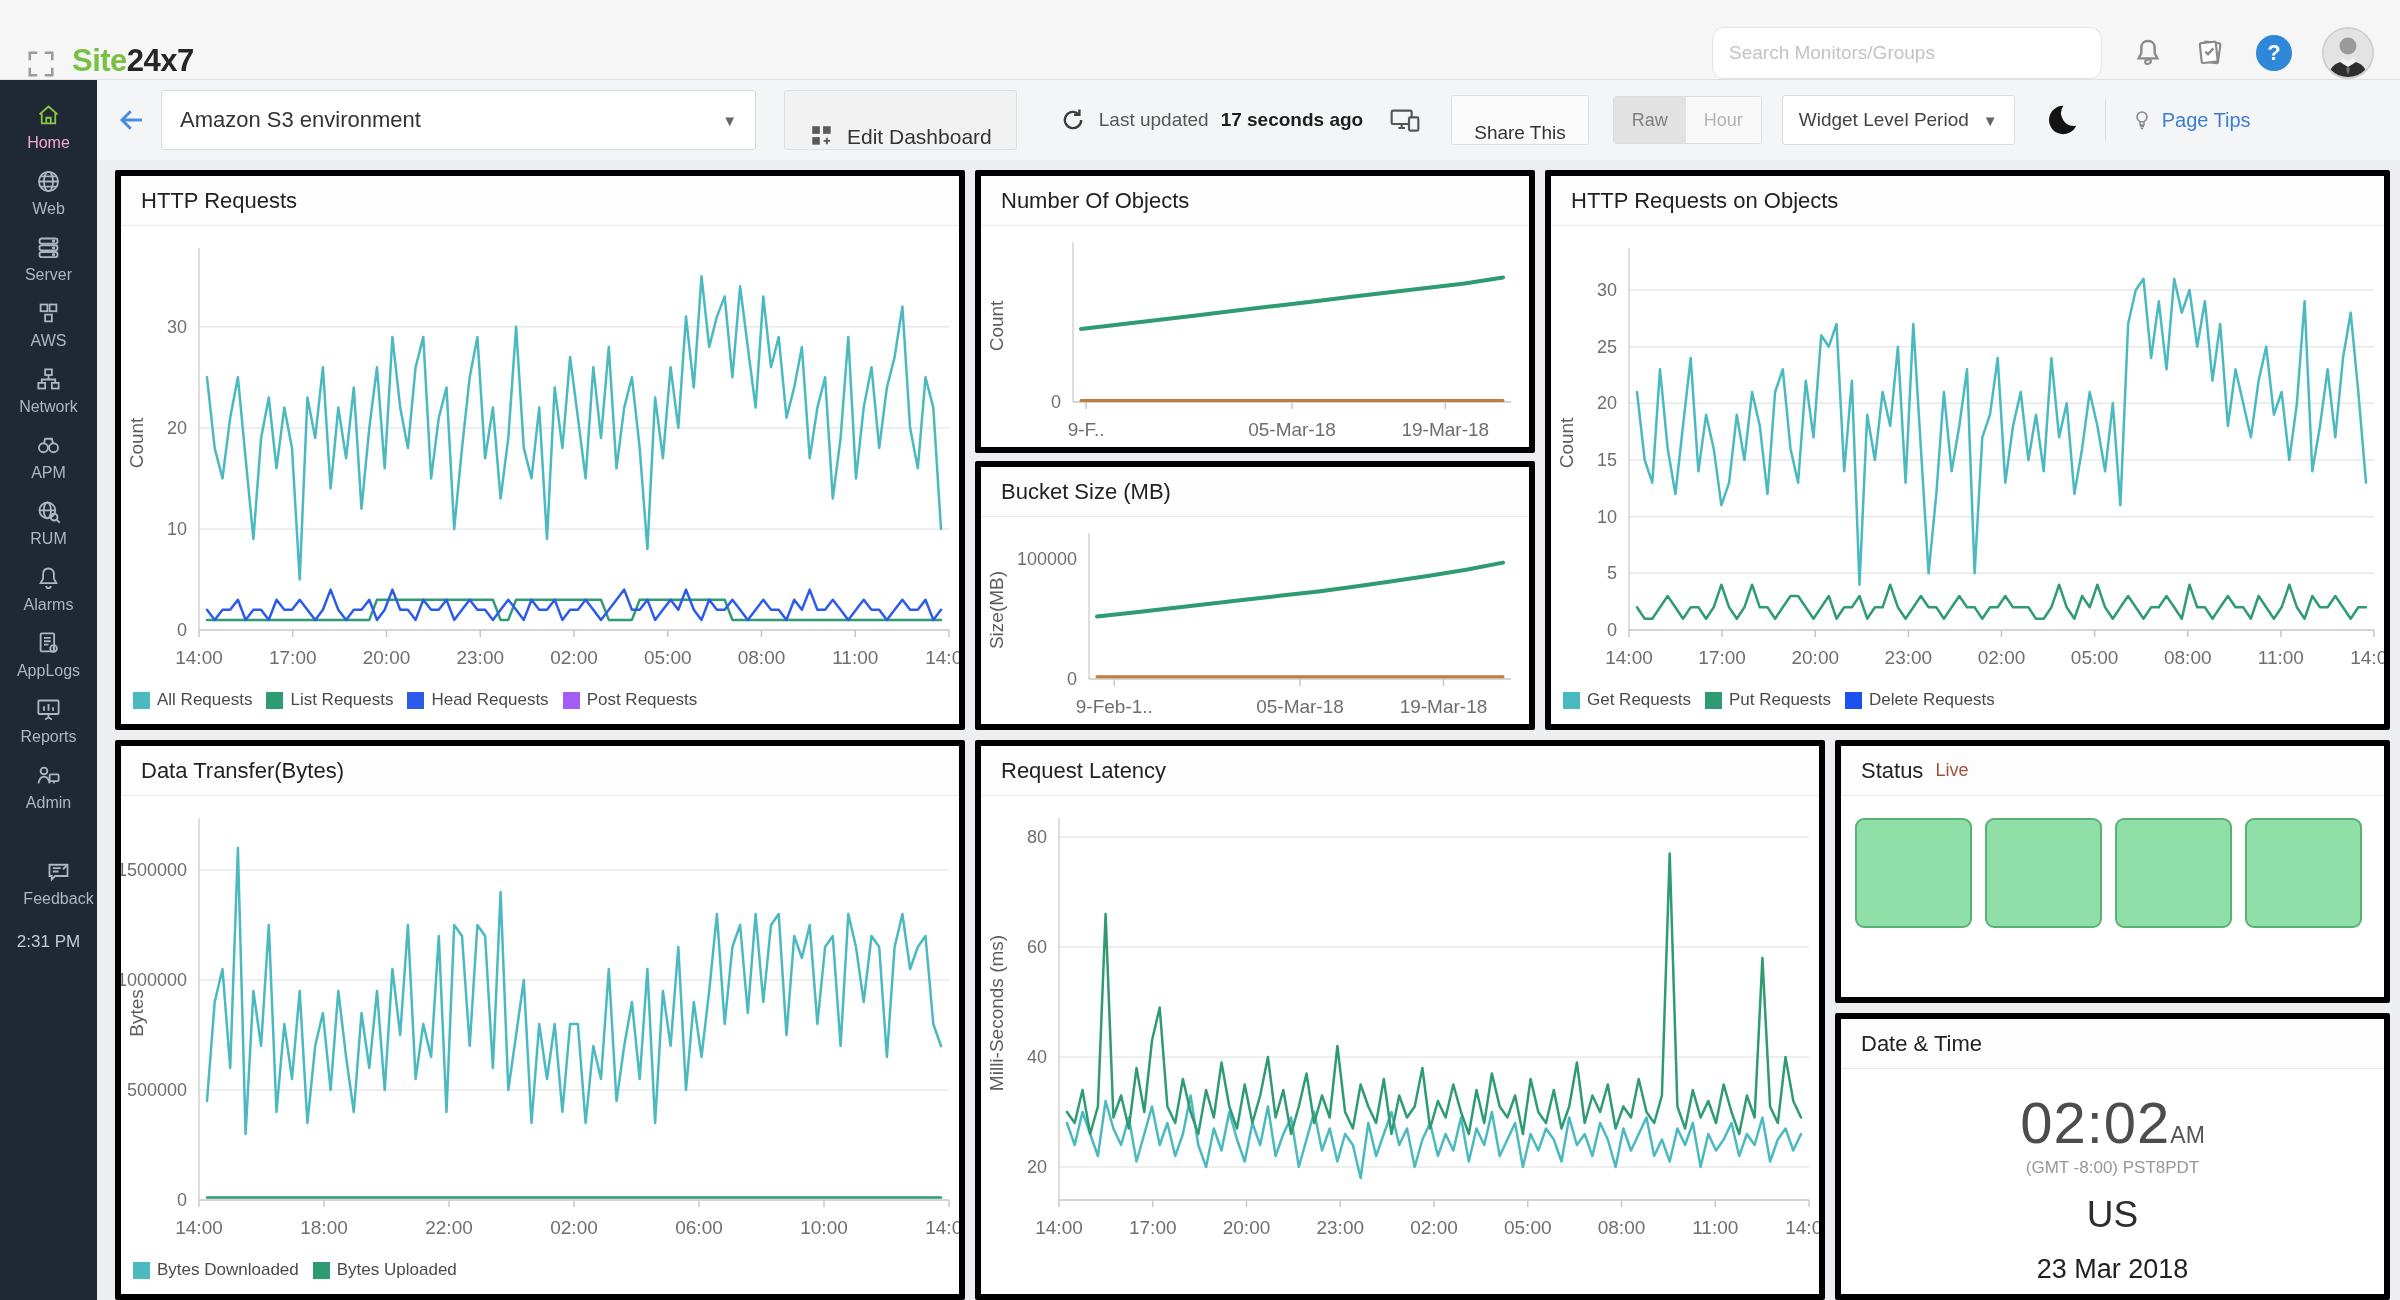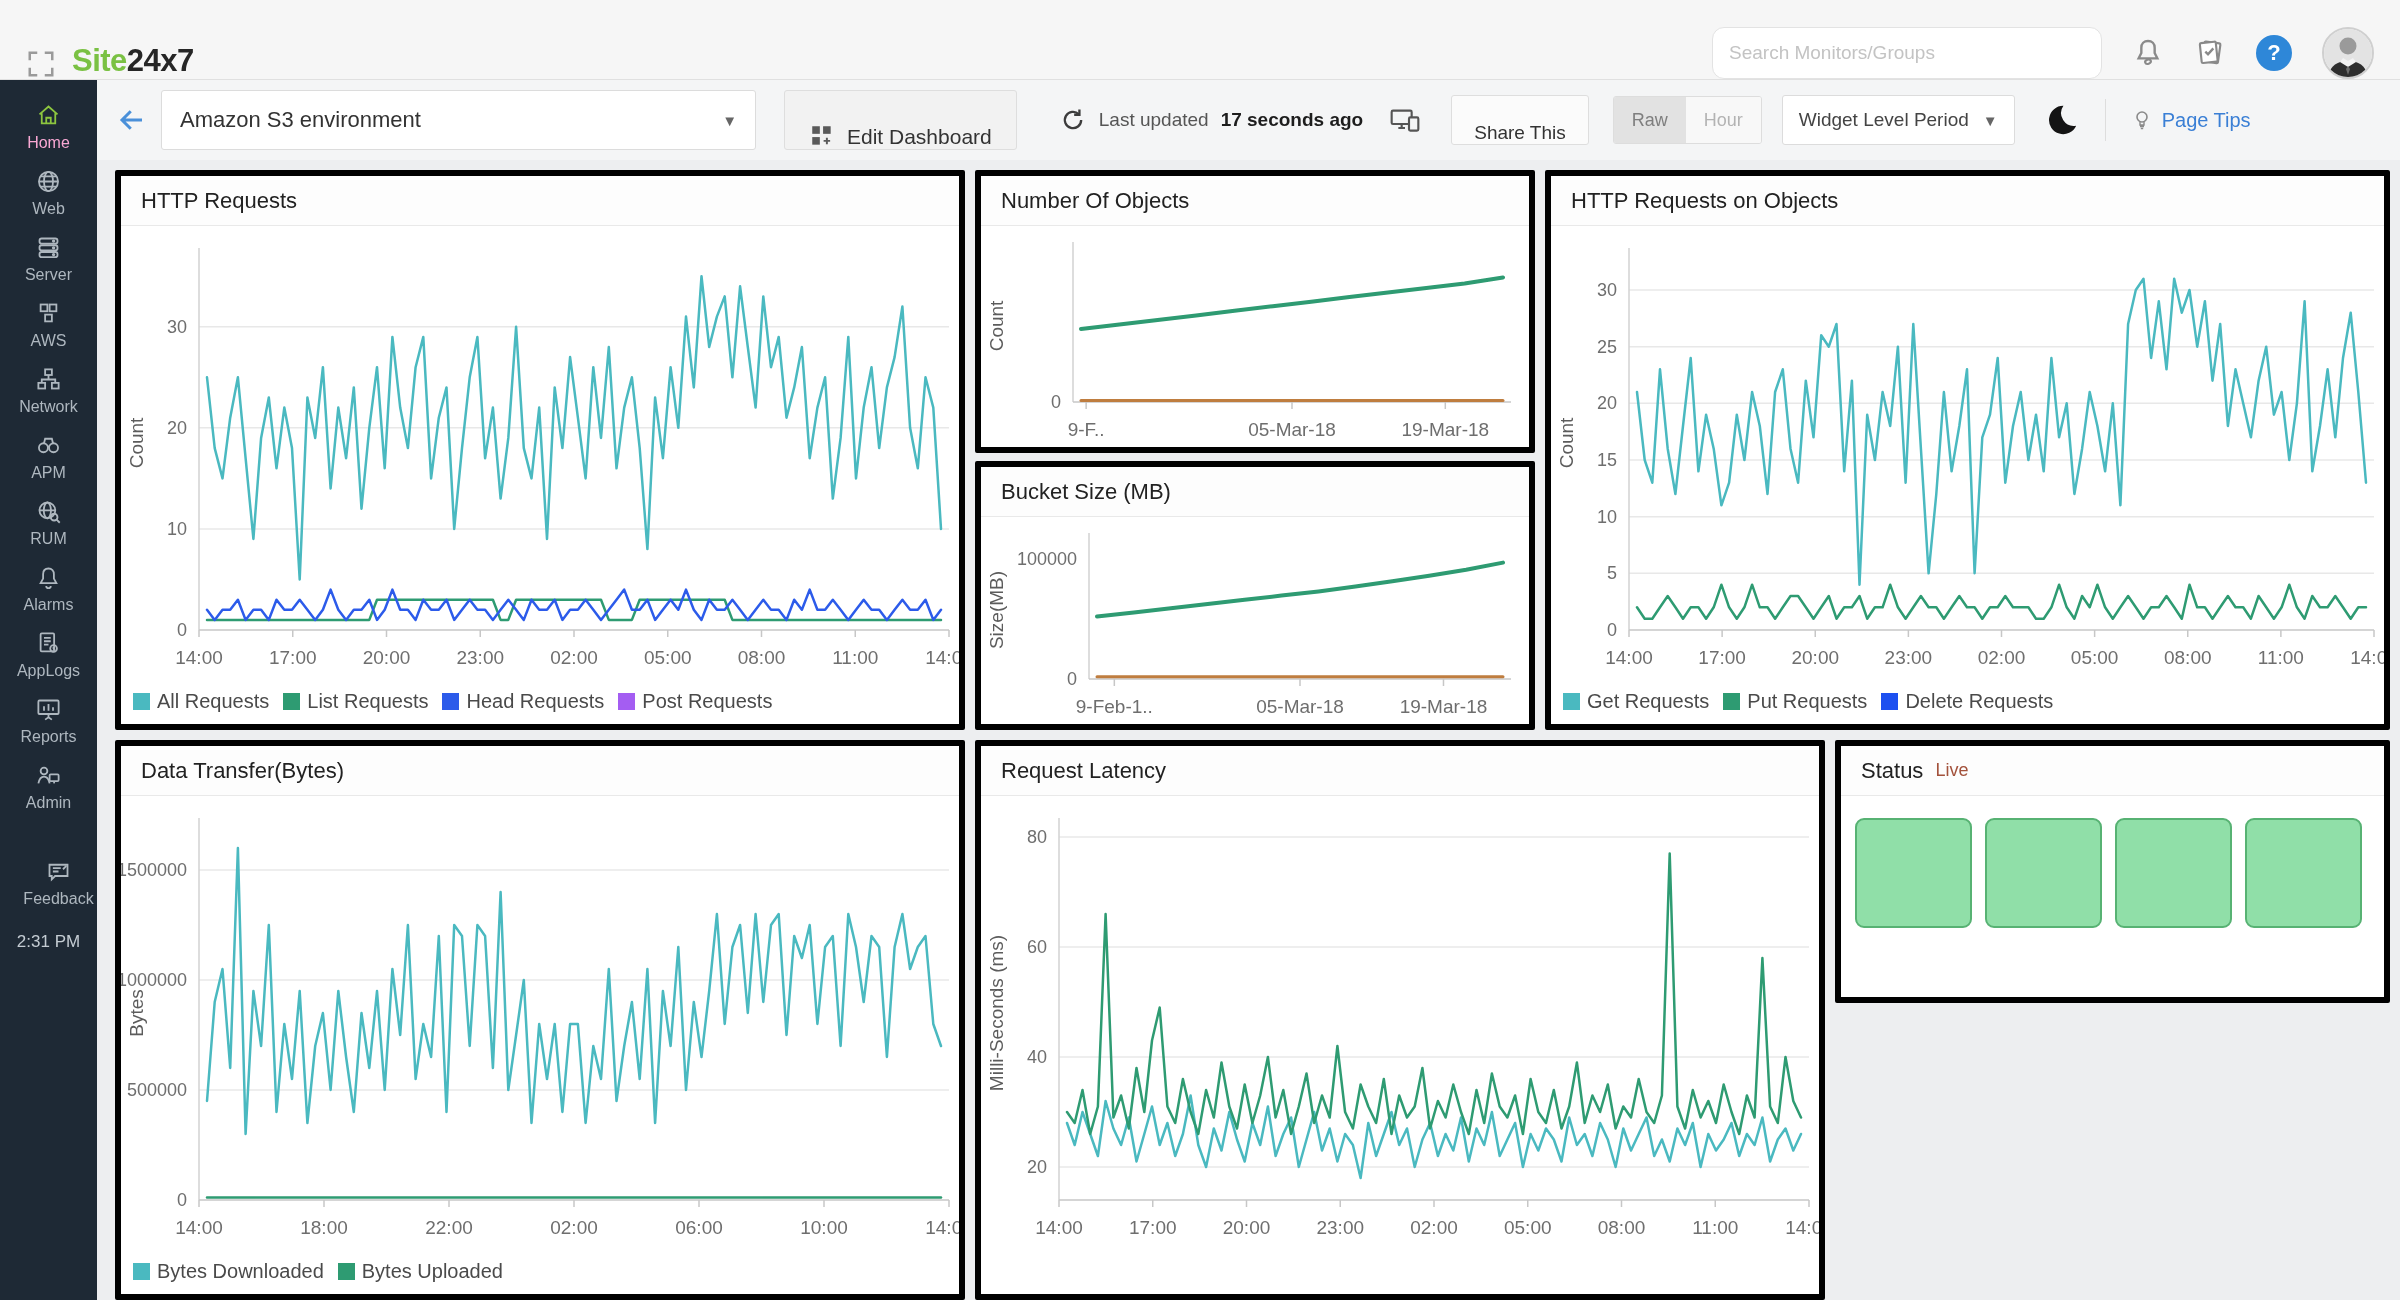--- a/index.html
+++ b/index.html
@@ -57,21 +57,21 @@
 
   
   .content { position:absolute; top:160px; left:97px; right:0; bottom:0; }
   .card { position:absolute; background:#fff; border:6px solid #000000; border-radius:2px; overflow:hidden; }
   .card-h { height:50px; display:flex; align-items:center; padding:0 20px; border-bottom:1px solid #e9e9e9;
     background:#fdfdfd; }
   .card-h .t { font-size:22px; color:#222; }
   .card-h .live { margin-left:12px; font-size:18px; color:#a3523c; }
   .chart-mount { display:block; }
   .legend { display:flex; align-items:center; gap:14px; padding:4px 12px; }
-  .legend .li { display:flex; align-items:center; gap:7px; font-size:20px; color:#4a4a4a; }
+  .legend .li { display:flex; align-items:center; gap:7px; font-size:17px; color:#4a4a4a; }
   .legend .chip { width:17px; height:17px; display:inline-block; }
 
   #card-http  { left:18px;   top:10px;  width:850px; height:560px; }
   #card-numobj{ left:878px;  top:10px;  width:560px; height:283px; }
   #card-bucket{ left:878px;  top:301px; width:560px; height:269px; }
   #card-httpobj{ left:1448px;top:10px;  width:845px; height:560px; }
   #card-dt    { left:18px;   top:580px; width:850px; height:560px; }
   #card-lat   { left:878px;  top:580px; width:850px; height:560px; }
   #card-status{ left:1738px; top:580px; width:555px; height:263px; }
   #card-date  { left:1738px; top:853px; width:555px; height:287px; }
@@ -526,14 +526,25 @@
       <span class="live">Live</span>
     </div>
     <div class="status-body">
         <div class="status-box"></div>
         <div class="status-box"></div>
         <div class="status-box"></div>
         <div class="status-box"></div>
       </div>
   </div>
 
+  <div class="card" id="card-date">
+    <div class="card-h">
+        <span class="t">Date &amp; Time</span>
+      </div>
+    <div class="date-body">
+      <div><span class="big-time">02:02</span><span class="ampm">AM</span></div>
+      <div class="tz">(GMT -8:00) PST8PDT</div>
+      <div class="region">US</div>
+      <div class="date-str">23 Mar 2018</div>
+    </div>
+  </div>
 
 </div>
 
 </body></html>

